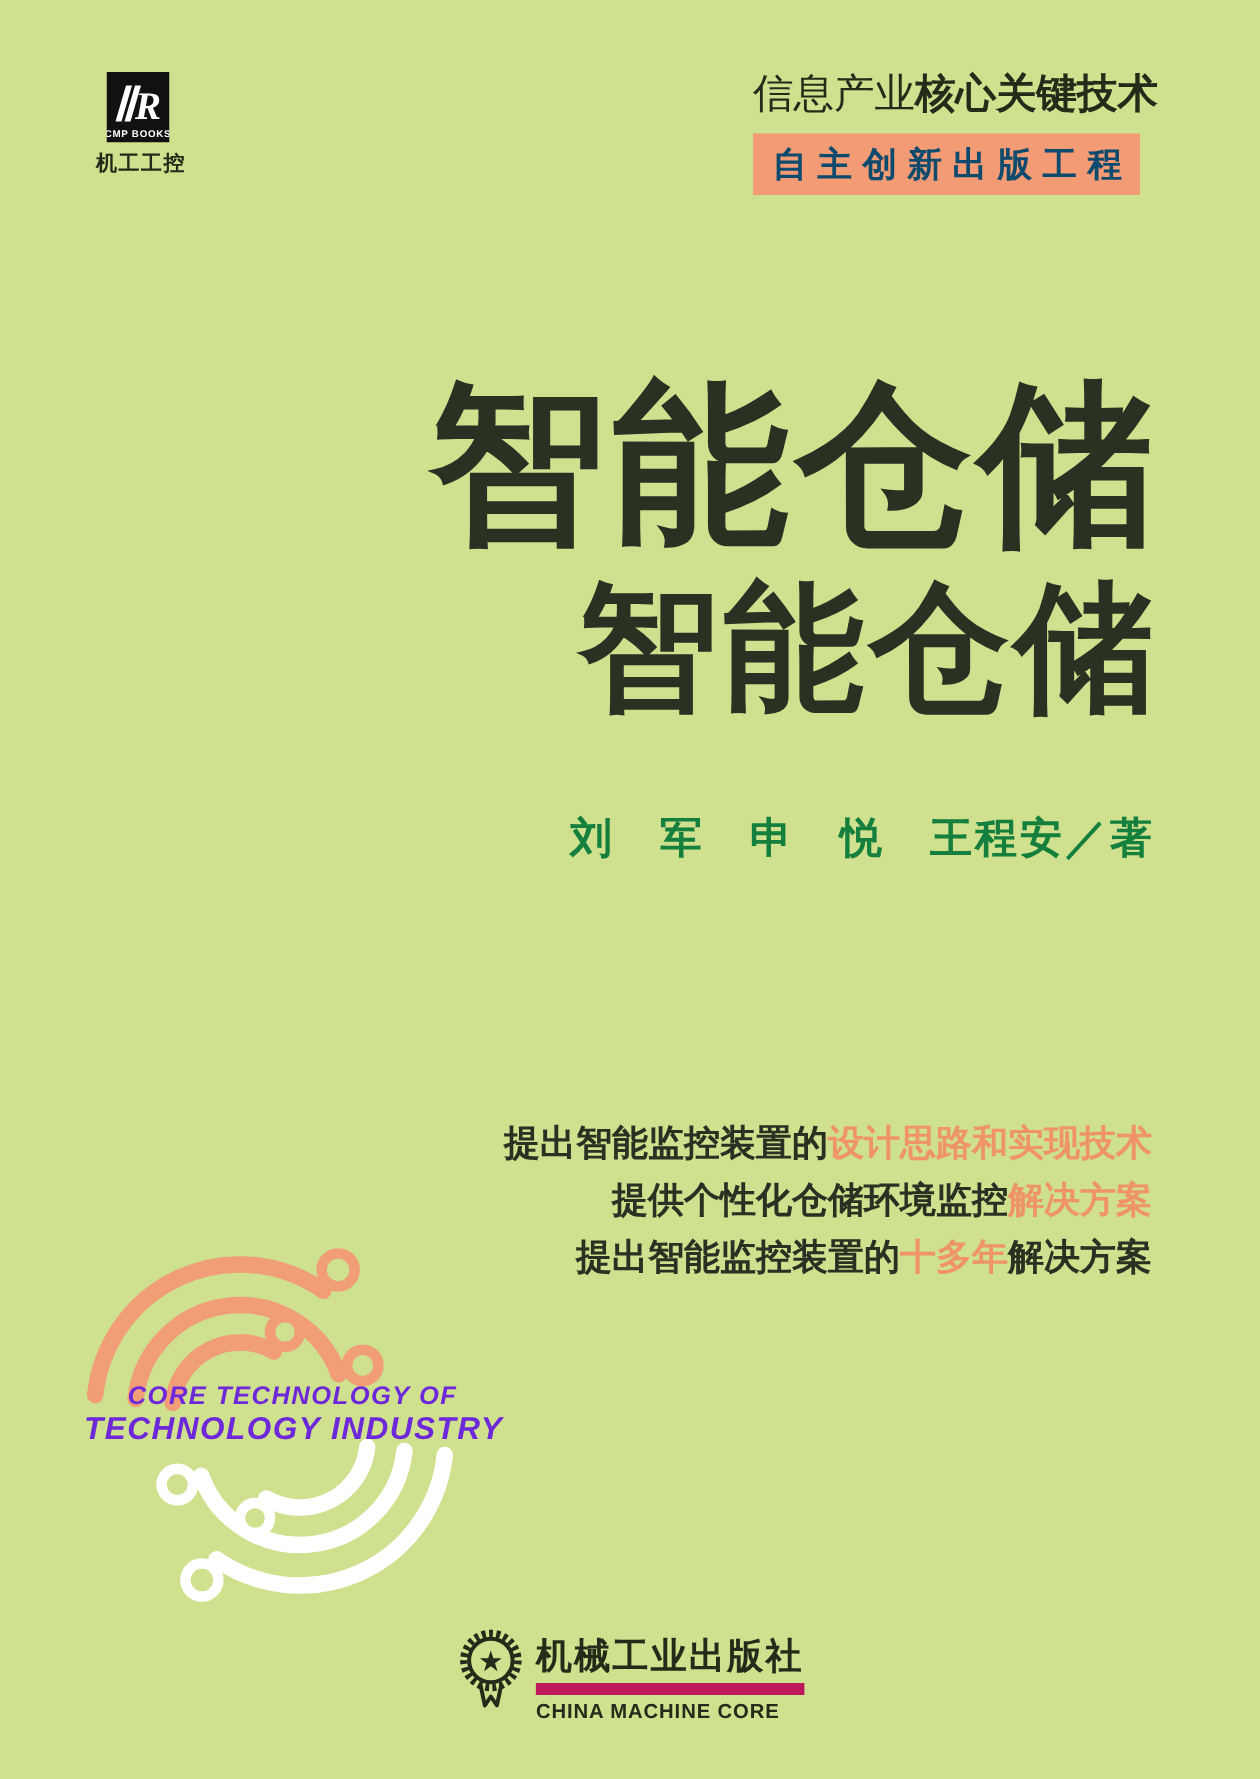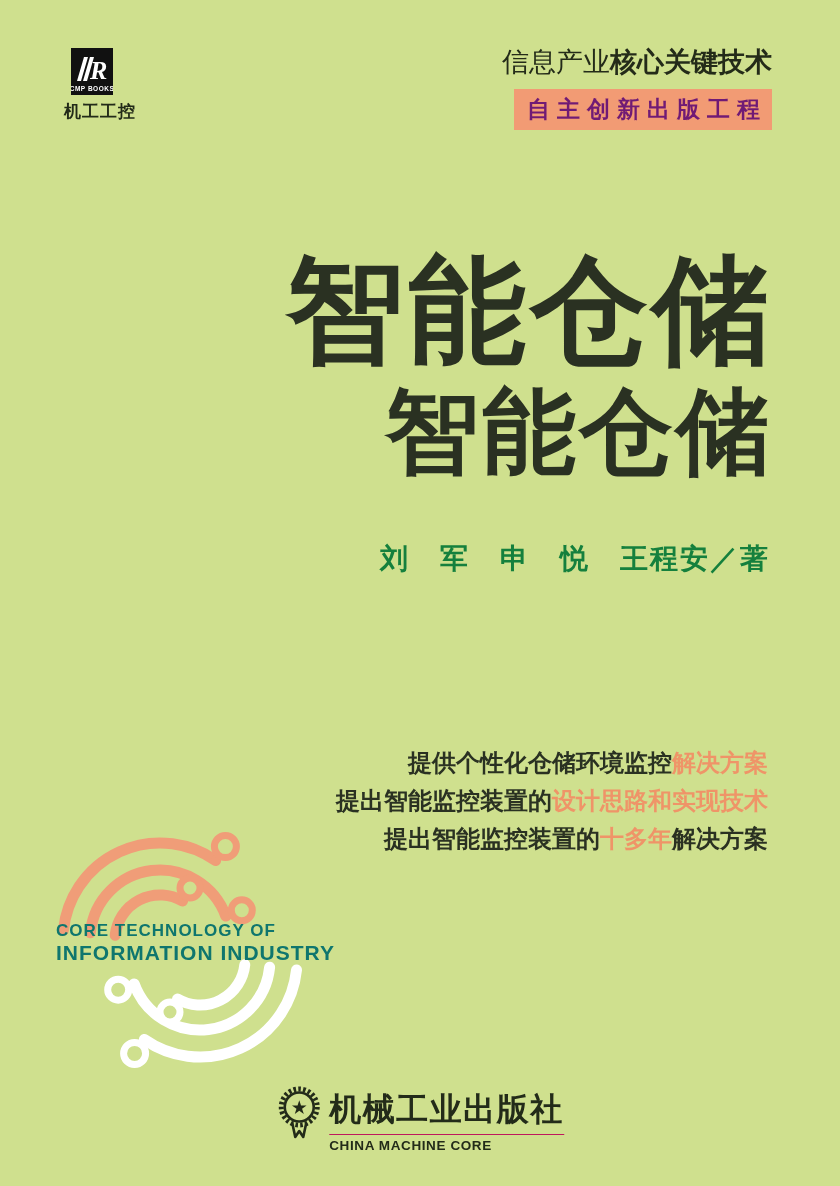--- a/index.html
+++ b/index.html
@@ -13,32 +13,32 @@
     margin: 0 auto;
     background: #cfe08e;
     overflow: hidden;
     color: #2a3122;
   }
 
   
   .cmp-block { position: absolute; left: 64px; top: 48px; width: 56px; text-align: center; }
   .cmp-box { display: block; margin: 0 auto; }
   .cmp-imprint {
-    margin-top: 5px; font-size: 17px; font-weight: 700;
+    margin-top: 5px; font-size: 14px; font-weight: 700;
     letter-spacing: 1px; color: #222a18; white-space: nowrap;
   }
 
   
-  .series { position: absolute; right: 68px; top: 44px; text-align: right; }
+  .series { position: absolute; right: 68px; top: 44px; text-align: left; }
   .series-line { font-size: 27px; white-space: nowrap; color: #242b19; }
   .series-prefix { font-weight: 500; }
   .series-emphasis { font-weight: 900; }
   .series-banner {
     display: inline-block; margin-top: 9px;
-    background: #f29b74; color: #701a75;
+    background: #f29b74; color: #0c4a6e;
     font-size: 23px; font-weight: 800;
     letter-spacing: 7px; padding: 5px 5px 5px 13px;
     white-space: nowrap;
   }
 
   
   .title { position: absolute; right: 70px; top: 250px; text-align: right; color: #2a3122; }
   .title-line1 {
     font-size: 118px; font-weight: 900; line-height: 1.02;
     letter-spacing: 4px; margin-right: -4px; white-space: nowrap; margin-left: 23px;
@@ -60,34 +60,34 @@
   .point-line {
     font-size: 24px; font-weight: 800; line-height: 38px;
     color: #2a3122; white-space: nowrap;
   }
   .point-accent { color: #ef9468; }
 
   
   .emblem-svg { position: absolute; left: 30px; top: 800px; }
   .emblem-caption {
     position: absolute; left: 56px; top: 921px; width: 278px;
-    text-align: left; color: #0f766e; z-index: 2; line-height: 1.15;
+    text-align: center; color: #6d28d9; z-index: 2; line-height: 1.15; font-style: italic;
   }
   .emblem-caption-line1 { font-size: 17px; font-weight: 700; letter-spacing: 1px; white-space: nowrap; }
   .emblem-caption-line2 { font-size: 21px; font-weight: 800; letter-spacing: 1px; white-space: nowrap; }
 
   
   .press {
     position: absolute; left: 50%; top: 1086px; transform: translateX(-50%);
     display: flex; align-items: flex-start; gap: 7px; z-index: 2;
   }
   .press-names { padding-top: 2px; }
   .press-cn {
-    font-size: 32px; font-weight: 900; letter-spacing: 1.5px;
-    color: #232b19; border-bottom: 1px solid #be185d;
+    font-size: 24px; font-weight: 900; letter-spacing: 1.5px;
+    color: #232b19; border-bottom: 8px solid #be185d;
     padding-bottom: 2px; white-space: nowrap;
   }
   .press-en {
     margin-top: 3px; font-size: 13.5px; font-weight: 800;
     letter-spacing: 0.6px; color: #232b19; white-space: nowrap;
   }
 </style>
 </head>
 <body>
 
@@ -113,24 +113,24 @@
 
   <div class="title">
     <div class="title-line1">智能仓储</div>
     <div class="title-line2">智能仓储</div>
   </div>
 
   <div class="authors">刘　军　申　悦　王程安／著</div>
 
   <div class="points">
     <div class="point-line">
-      <span>提供个性化仓储环境监控</span><span class="point-accent">解决方案</span><span></span>
+      <span>提出智能监控装置的</span><span class="point-accent">设计思路和实现技术</span><span></span>
     </div>
     <div class="point-line">
-      <span>提出智能监控装置的</span><span class="point-accent">设计思路和实现技术</span><span></span>
+      <span>提供个性化仓储环境监控</span><span class="point-accent">解决方案</span><span></span>
     </div>
     <div class="point-line">
       <span>提出智能监控装置的</span><span class="point-accent">十多年</span><span>解决方案</span>
     </div>
   </div>
 
   <svg class="emblem-svg" width="340" height="300" viewBox="0 0 340 300">
 
     <g stroke="#f09d78" fill="none" stroke-linecap="round">
       <path d="M 33.5 130 A 97 97 0 0 1 185.6 60.5" stroke-width="11"></path>
@@ -151,21 +151,21 @@
       <path d="M 60.4 132.7 A 70 70 0 0 1 195.8 116.1" stroke-width="11"></path>
       <line x1="195.8" y1="116.1" x2="211.8" y2="110.3" stroke-width="9"></line>
       <circle cx="211.8" cy="110.3" r="10.5" stroke-width="7" fill="#cfe08e"></circle>
       <path d="M 85.2 135.3 A 45 45 0 0 1 152.5 101" stroke-width="11"></path>
       <line x1="152.5" y1="101" x2="160" y2="88" stroke-width="9"></line>
       <circle cx="160" cy="88" r="10" stroke-width="7" fill="#cfe08e"></circle>
     </g>
   </svg>
   <div class="emblem-caption">
     <div class="emblem-caption-line1">CORE TECHNOLOGY OF</div>
-    <div class="emblem-caption-line2">INFORMATION INDUSTRY</div>
+    <div class="emblem-caption-line2">TECHNOLOGY INDUSTRY</div>
   </div>
 
   <div class="press">
     <svg width="46" height="54" viewBox="0 0 46 54">
       <circle cx="23" cy="21" r="18" fill="none" stroke="#232b19" stroke-width="5" stroke-dasharray="2.6 2.3"></circle>
       <circle cx="23" cy="21" r="14.5" fill="none" stroke="#232b19" stroke-width="2.6"></circle>
       <text x="23" y="28" font-size="19" text-anchor="middle" fill="#232b19" font-family="DejaVu Sans, sans-serif">★</text>
       <path d="M16 37 L19 51 L23 45 L27 51 L30 37" fill="none" stroke="#232b19" stroke-width="2.6" stroke-linejoin="round"></path>
     </svg>
     <div class="press-names">

